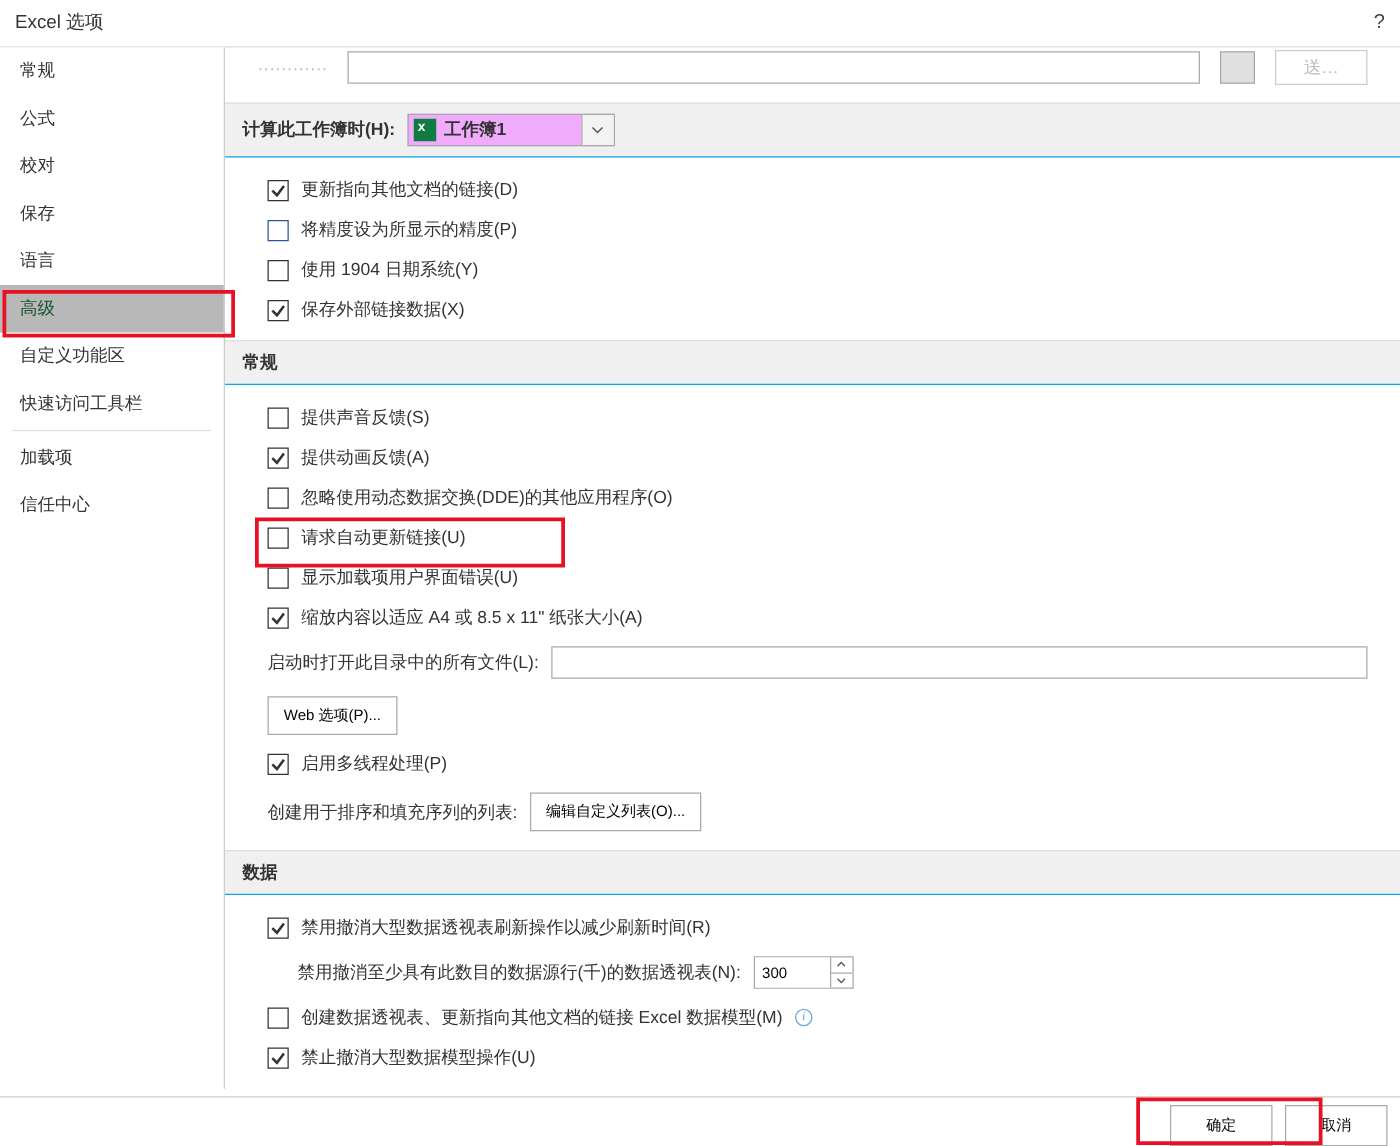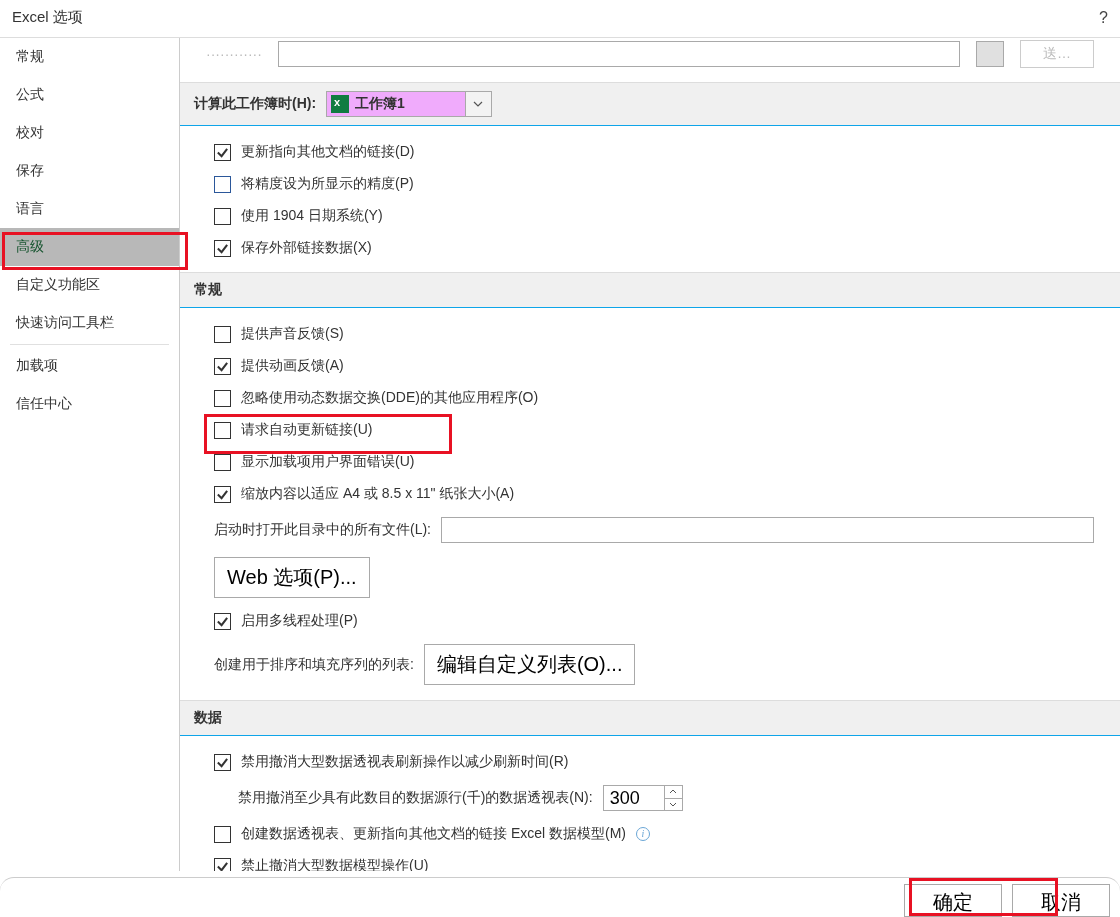--- a/index.html
+++ b/index.html
@@ -128,50 +128,49 @@
     .chk svg path { stroke: #333; stroke-width: 2.2; fill: none; }
     .indent { padding-left: 24px; }
     .text-input {
       border: 1px solid #a9a9a9; height: 26px; background: #fff;
     }
     .wide-input { flex: 1; }
     .btn {
       border: 1px solid #a9a9a9;
       background: #fff;
       padding: 6px 12px;
-      font-size: 20px;
+      font-size: 12px;
       cursor: pointer;
     }
     .spinner {
       display: inline-flex; align-items: stretch; border: 1px solid #a9a9a9;
       height: 26px; background: #fff;
     }
     .spinner input {
-      border: none; width: 60px; padding: 0 6px; font-size: 18px; outline: none;
+      border: none; width: 60px; padding: 0 6px; font-size: 12px; outline: none;
     }
     .spinner .spin-btns {
       display: flex; flex-direction: column; border-left: 1px solid #a9a9a9;
       width: 18px;
     }
     .spinner .spin-btns div { flex: 1; display: flex; align-items: center; justify-content: center; }
     .spinner .spin-btns div:first-child { border-bottom: 1px solid #a9a9a9; }
     .spin-btns svg { width: 8px; height: 5px; }
     .info-icon {
       display: inline-block; width: 14px; height: 14px; border: 1px solid #6aa6d6;
       border-radius: 50%; color: #6aa6d6; font-size: 10px; text-align: center;
       line-height: 12px; font-style: italic; font-family: serif;
     }
     .footer {
       position: absolute; bottom: 0; left: 0; right: 0;
       display: flex; justify-content: flex-end; gap: 10px;
       padding: 6px 10px 0 10px;
       border-top: 1px solid #ccc;
       background: #fff;
       height: 40px;
-      border-radius: 14px;
     }
     .footer .btn { padding: 4px 28px; }
     
     .red-box {
       position: absolute;
       border: 3px solid #e81123;
       pointer-events: none;
       z-index: 100;
     }
     .rb-sidebar { left: 2px; top: 232px; width: 186px; height: 38px; }

